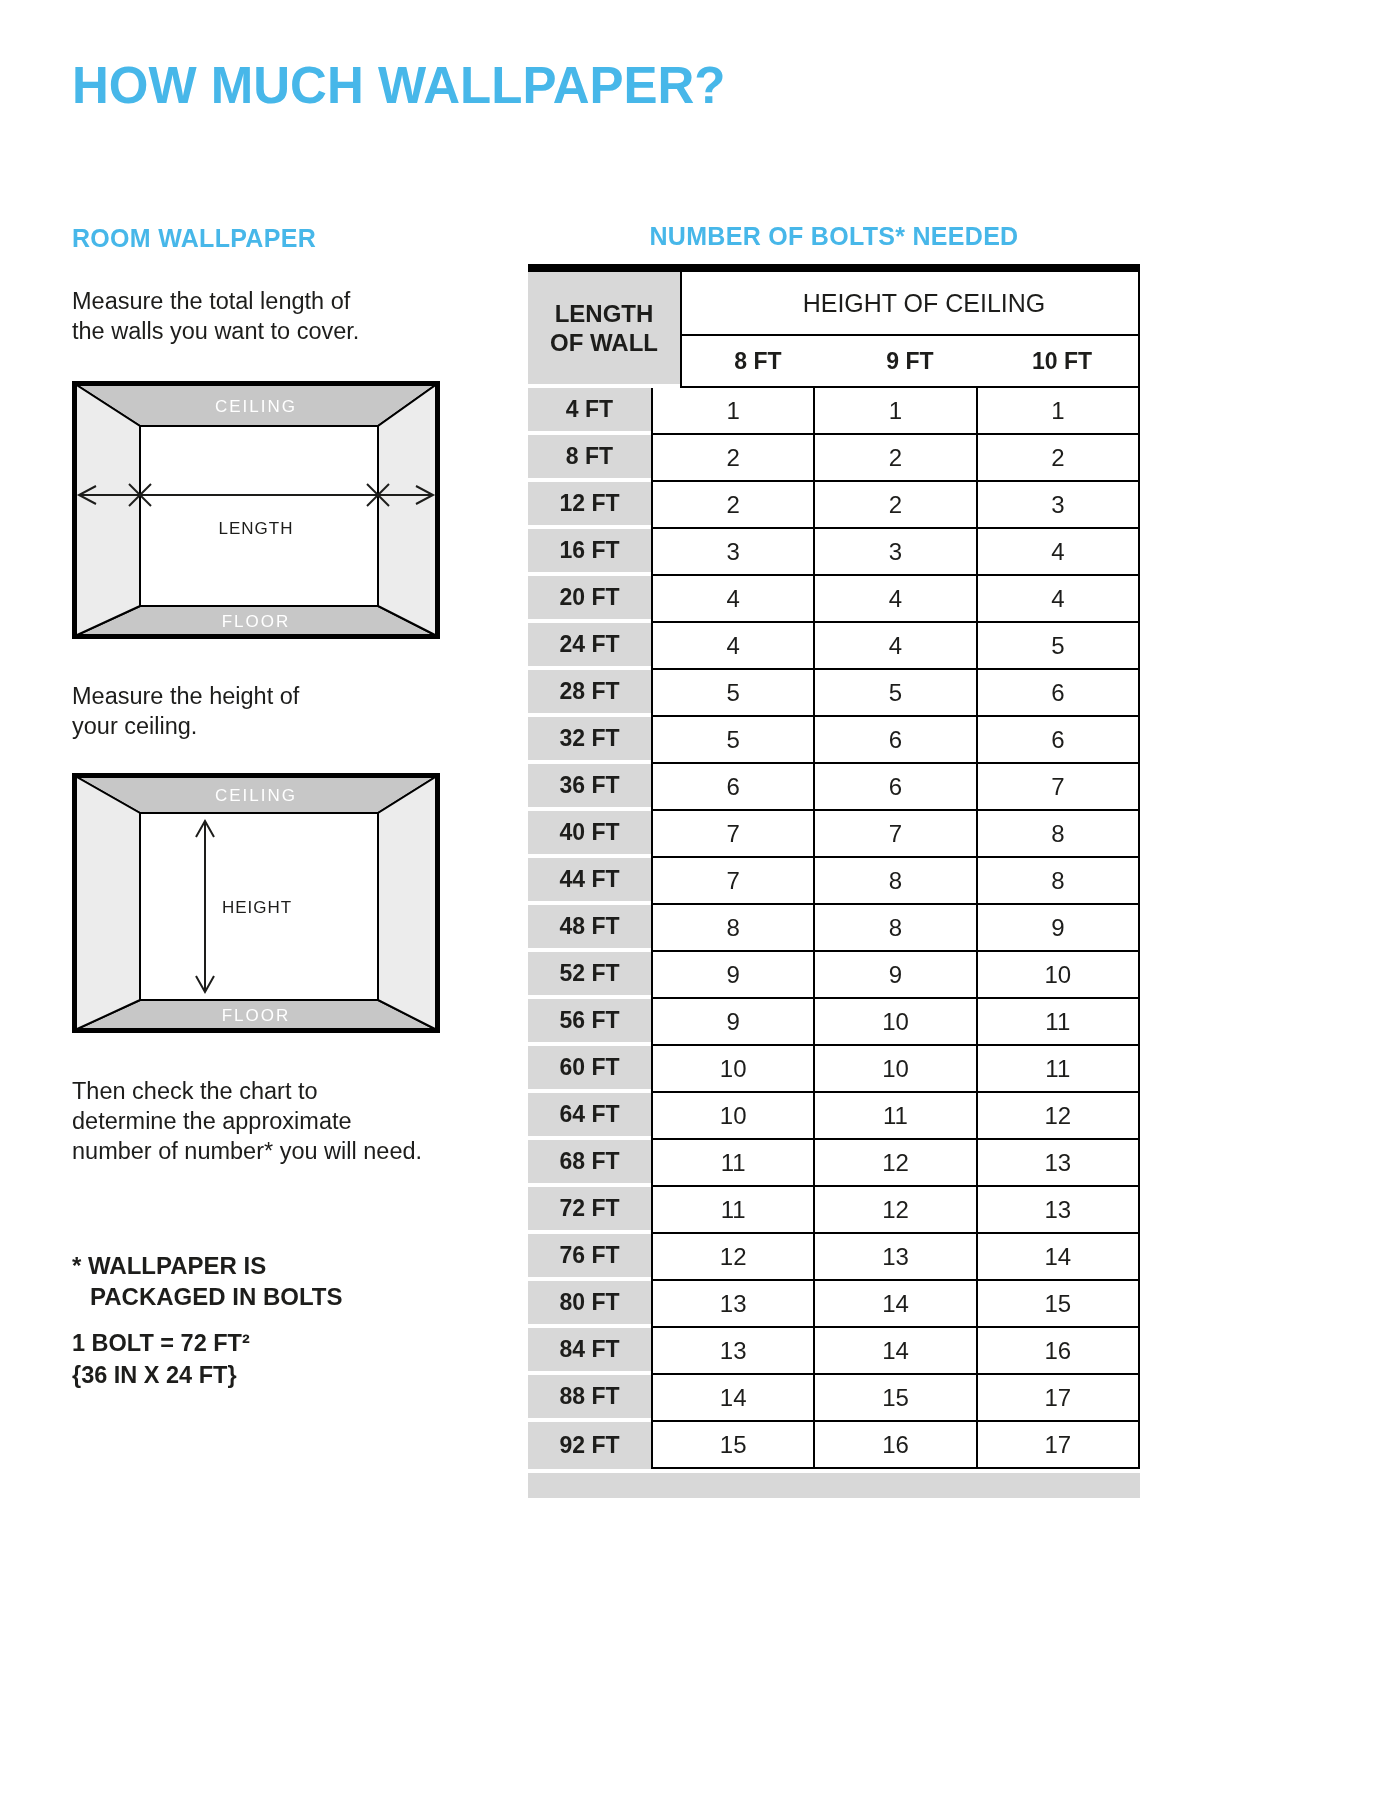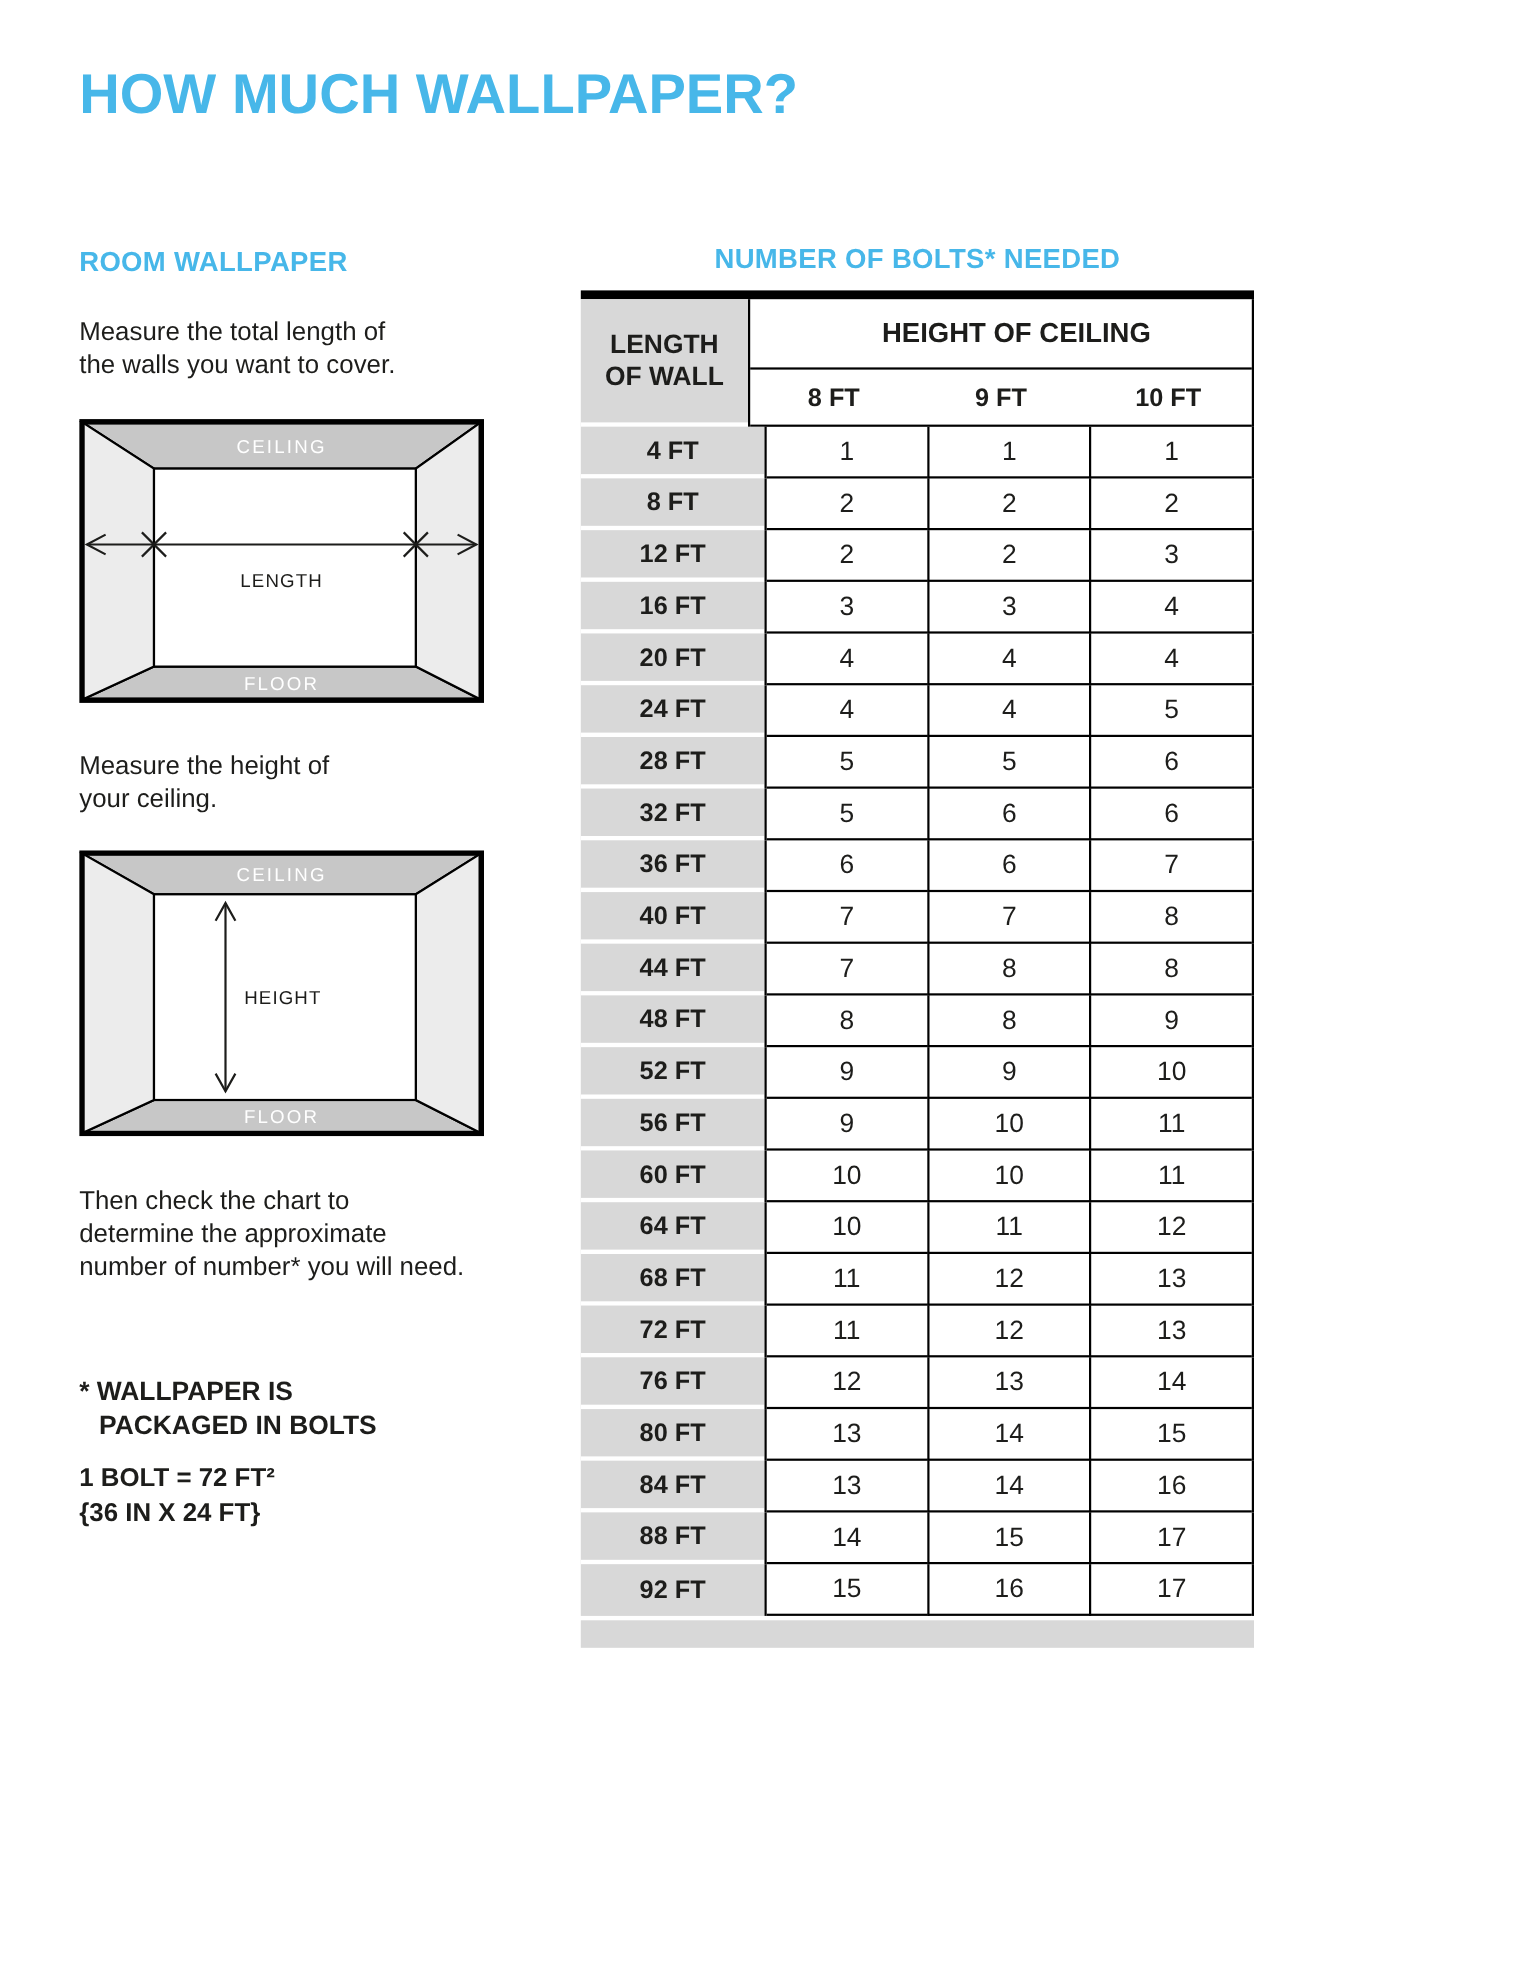--- a/index.html
+++ b/index.html
@@ -37,25 +37,25 @@
   .right-col{position:absolute;left:528px;top:222px;width:612px;}
   .table-heading{text-align:center;font-size:25px;font-weight:bold;color:var(--accent);letter-spacing:.3px;}
   .bolt-table{margin-top:13px;}
   .topbar{height:8px;background:#000;}
   .thead{display:flex;}
   .corner{width:152px;height:116px;background:var(--cell-gray);border-bottom:4px solid #fff;
           display:flex;flex-direction:column;align-items:center;justify-content:center;
           font-size:24px;font-weight:bold;line-height:29px;}
   .head-right{flex:1;border-left:2px solid #000;border-right:2px solid #000;}
   .span-header{height:64px;border-bottom:2px solid #000;display:flex;align-items:center;justify-content:center;
-               font-size:25px;font-weight:bold;padding-left:28px;}
+               font-size:25px;font-weight:normal;padding-left:28px;}
   .subhead{display:flex;height:52px;border-bottom:2px solid #000;}
   .subhead-cell{flex:1;display:flex;align-items:center;justify-content:center;font-size:23px;font-weight:bold;}
   .trow{display:flex;height:47px;}
-  .tlabel{width:167px;background:var(--cell-gray);border-bottom:4px solid #fff;
+  .tlabel{width:123px;background:var(--cell-gray);border-bottom:4px solid #fff;
           display:flex;align-items:center;justify-content:center;font-size:23px;font-weight:bold;}
   .trow:last-child .tlabel{border-bottom:0;}
   .tvals{flex:1;display:flex;border-left:2px solid #000;border-right:2px solid #000;}
   .tcell{flex:1;display:flex;align-items:center;justify-content:center;font-size:24px;border-bottom:2px solid #000;}
   .tcell + .tcell{border-left:2px solid #000;}
   .bottom-strip{height:25px;background:var(--cell-gray);margin-top:4px;}
 </style>
 </head>
 <body>
 

